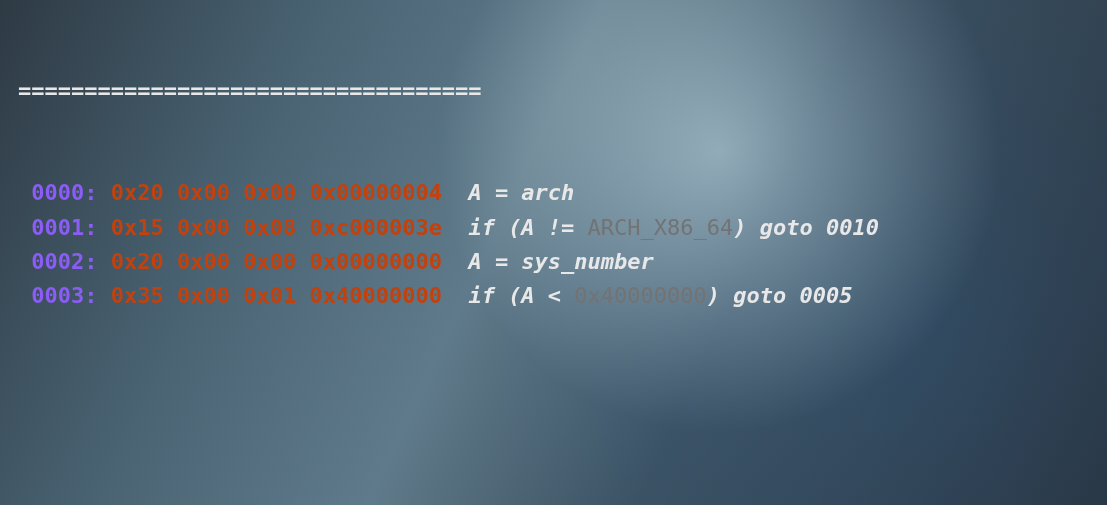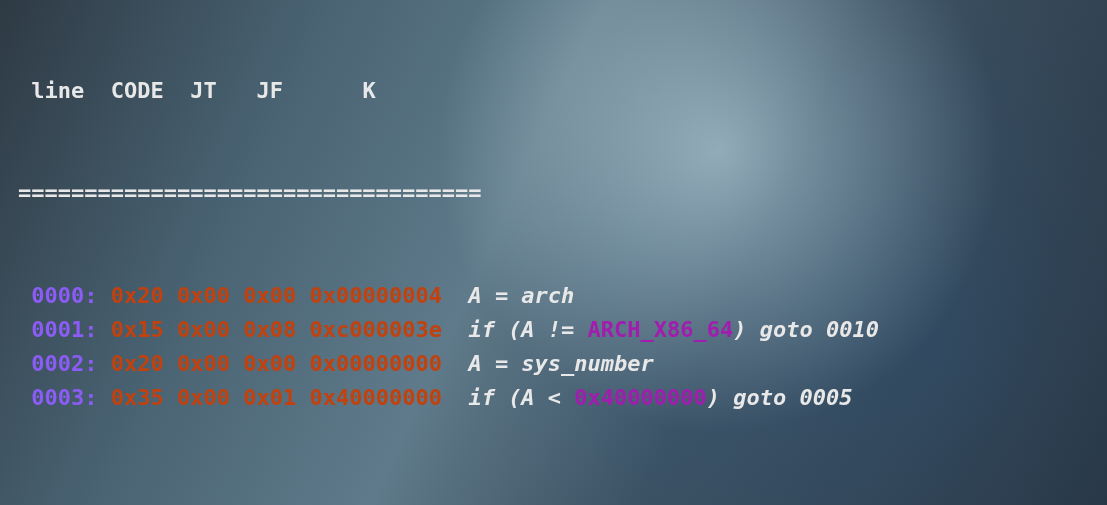--- a/index.html
+++ b/index.html
@@ -22,23 +22,22 @@
   .term {
     padding: 6px 4px 0 18px;
     white-space: pre;
   }
   .row { display: block; }
   .hdr { color: #e8e8e8; }
   .sep { letter-spacing: 0; }
   .ln  { color: #8b5cf6; }   
   .hx  { color: #c2410c; }   
   .kw  { color: #e8e8e8; font-style: italic; }   
-  .sym { color: #a21caf; font-weight: 700; }
+  .sym { color: #737373; font-weight: 400; }
 </style>
 </head>
 <body>
 
 <div class="term">
-  <span class="row hdr"><span> line</span>  <span>CODE</span>  <span>JT</span>   <span>JF</span>      <span>K</span></span>
   <span class="row sep">===================================</span>
   <div id="rows"><span class="row"> <span class="ln">0000:</span> <span class="hx">0x20</span> <span class="hx">0x00</span> <span class="hx">0x00</span> <span class="hx">0x00000004</span>  <span class="kw">A = arch</span></span><span class="row"> <span class="ln">0001:</span> <span class="hx">0x15</span> <span class="hx">0x00</span> <span class="hx">0x08</span> <span class="hx">0xc000003e</span>  <span class="kw">if (A != </span><span class="sym">ARCH_X86_64</span><span class="kw">) goto 0010</span></span><span class="row"> <span class="ln">0002:</span> <span class="hx">0x20</span> <span class="hx">0x00</span> <span class="hx">0x00</span> <span class="hx">0x00000000</span>  <span class="kw">A = sys_number</span></span><span class="row"> <span class="ln">0003:</span> <span class="hx">0x35</span> <span class="hx">0x00</span> <span class="hx">0x01</span> <span class="hx">0x40000000</span>  <span class="kw">if (A &lt; </span><span class="sym">0x40000000</span><span class="kw">) goto 0005</span></span></div>
   
 </div>
 
 </body></html>

